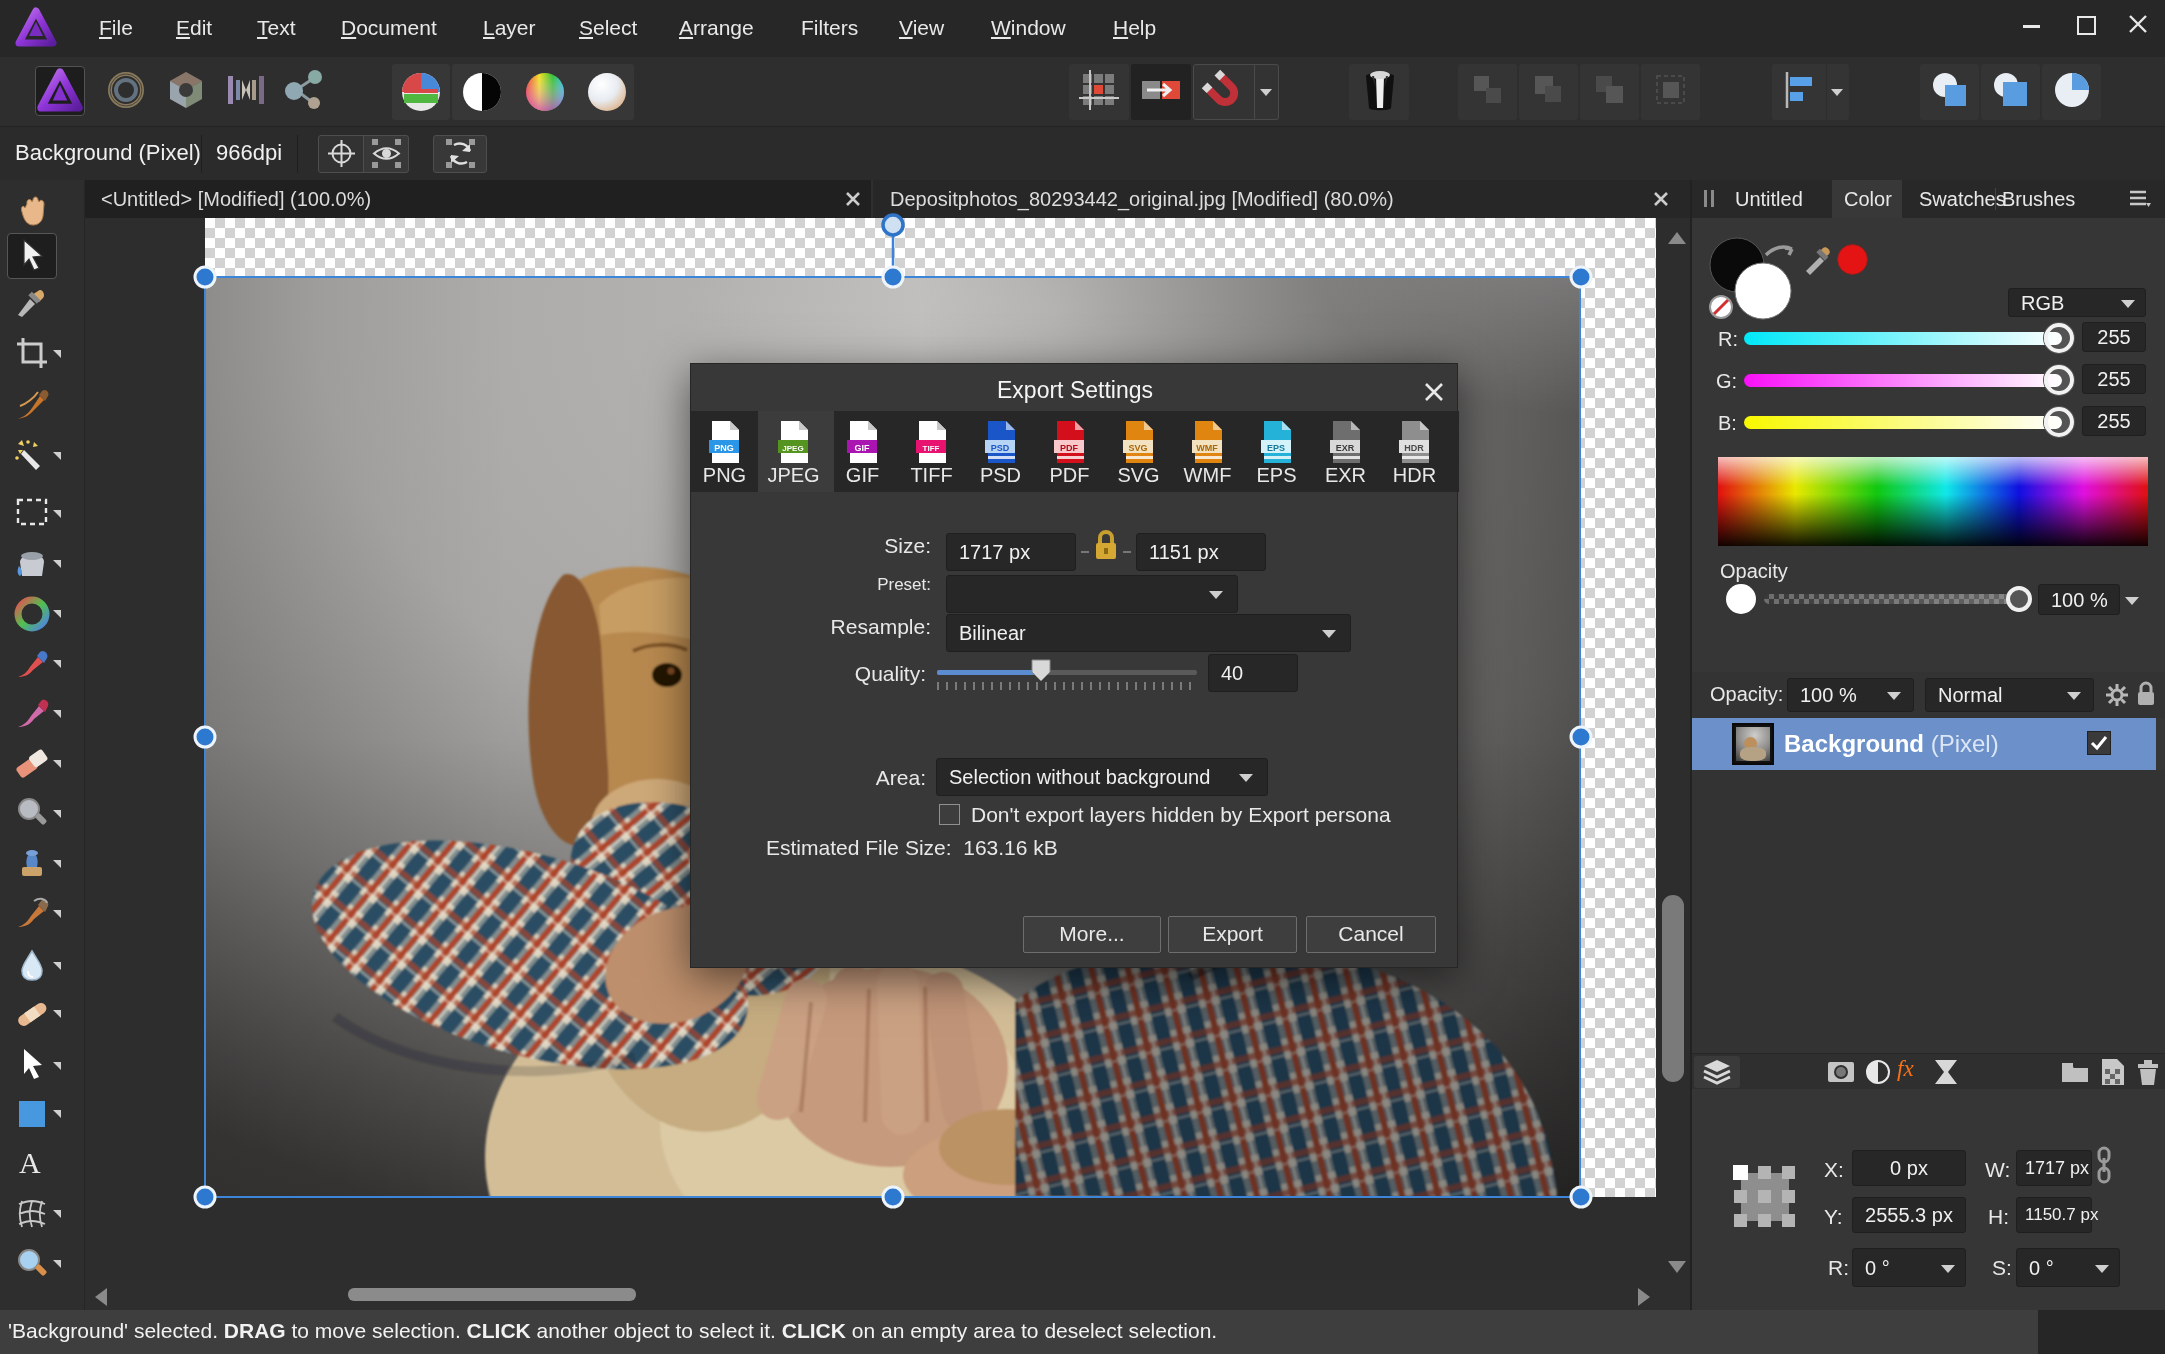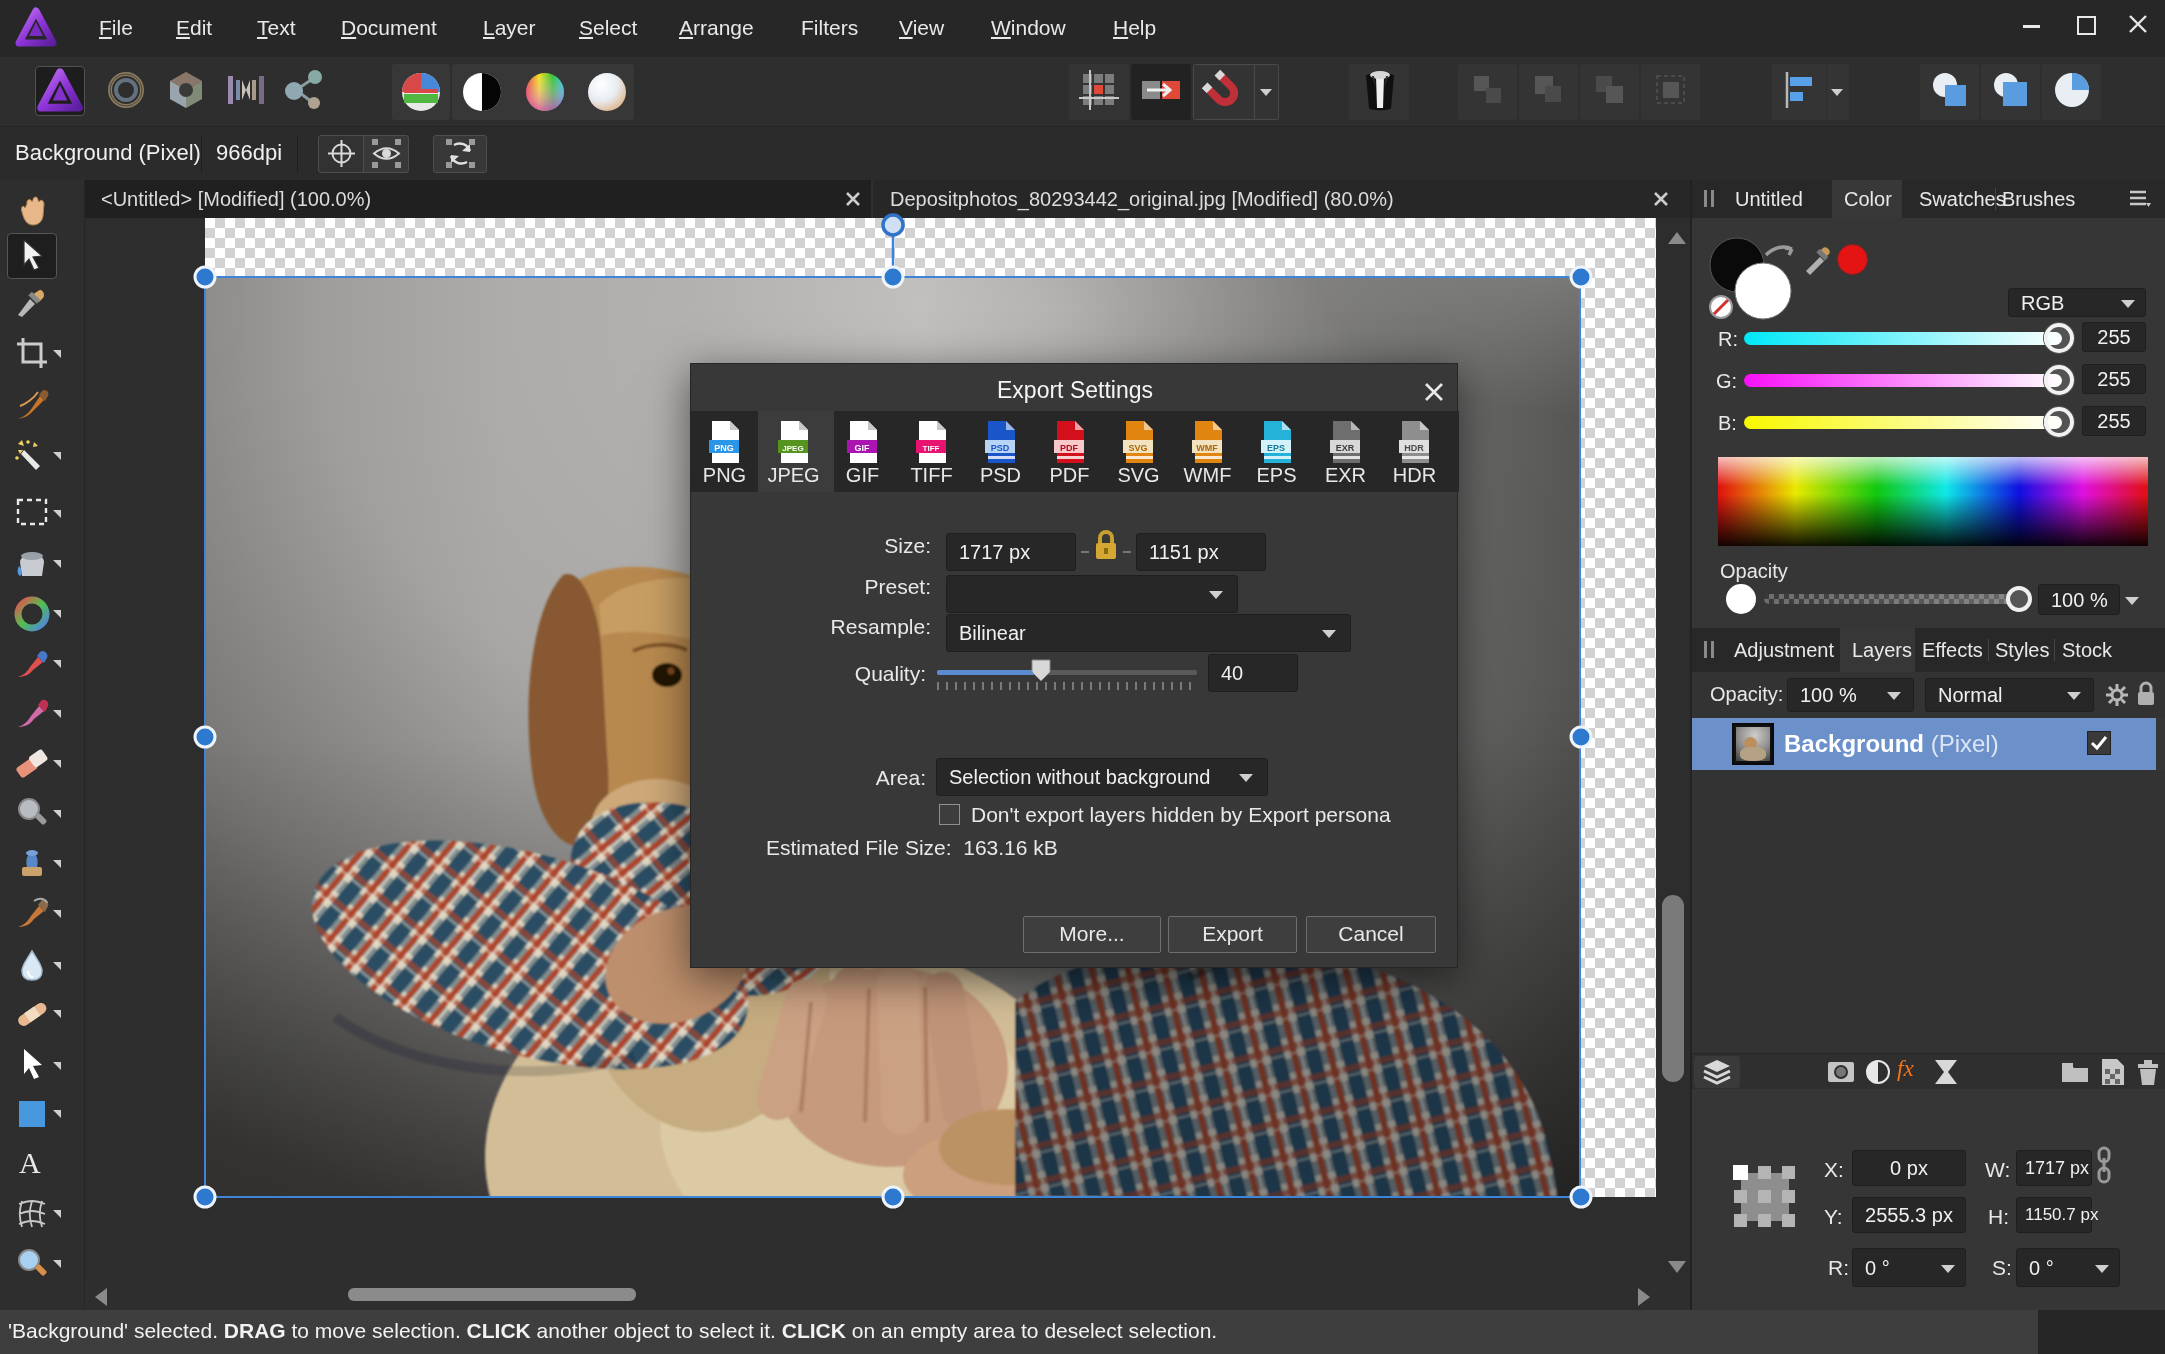--- a/index.html
+++ b/index.html
@@ -537,32 +537,20 @@
         linear-gradient(45deg,#777 25%,transparent 25%,transparent 75%,#777 75%),linear-gradient(45deg,#777 25%,transparent 25%,transparent 75%,#777 75%);
         background-size:100% 100%,10px 10px,10px 10px;background-position:0 0,0 0,5px 5px;"></div>
     <div class="abs" style="left:314px;top:368px;width:26px;height:26px;border-radius:50%;border:4px solid #f0f0f0;background:#555;box-sizing:border-box;"></div>
     <div class="fld" style="left:346px;top:366px;width:82px;height:31px;">
         <span class="tx" style="font-size:20px;">100 %</span>
       </div>
     <div class="abs" style="left:428px;top:366px;width:22px;height:31px;">
         <span class="dd-arrow" style="right:3px;"></span>
       </div>
   </div>
-  <div class="abs" style="left:0;top:448px;width:473px;height:44px;background:#282828;">
-    <div class="abs" style="left:148px;top:0;width:75px;height:44px;background:#373737;"></div>
-    <div class="abs" style="left:12px;top:13px;width:3px;height:17px;background:#8a8a8a;"></div>
-      <div class="abs" style="left:19px;top:13px;width:3px;height:17px;background:#8a8a8a;"></div>
-    <div class="lbl" style="left:42px;top:11px;font-size:20px;">Adjustment</div>
-    <div class="lbl" style="left:160px;top:11px;font-size:20px;">Layers</div>
-    <div class="lbl" style="left:230px;top:11px;font-size:20px;">Effects</div>
-    <div class="vsep" style="left:296px;top:11px;height:22px;background:#454545;"></div>
-    <div class="lbl" style="left:303px;top:11px;font-size:20px;">Styles</div>
-    <div class="vsep" style="left:362px;top:11px;height:22px;background:#454545;"></div>
-    <div class="lbl" style="left:370px;top:11px;font-size:20px;">Stock</div>
-  </div>
   <div class="abs" style="left:0;top:492px;width:473px;height:46px;background:#333333;">
     <div class="lbl" style="left:18px;top:11px;font-size:20px;">Opacity:</div>
     <div class="fld" style="left:95px;top:6px;width:127px;height:34px;">
       <span class="tx" style="font-size:20px;">100 %</span>
         <span class="dd-arrow" style="right:12px;"></span>
     </div>
     <div class="fld" style="left:233px;top:6px;width:169px;height:34px;">
       <span class="tx" style="font-size:20px;">Normal</span>
         <span class="dd-arrow" style="right:12px;"></span>
     </div>
@@ -779,21 +767,21 @@
   <div class="abs" style="left:390px;top:187px;width:8px;height:2px;background:#777;"></div>
   <svg class="abs" style="left:401px;top:165px;" width="28" height="34" viewBox="0 0 28 34">
     <path d="M8 14 L8 9 A6 6 0 0 1 20 9 L20 14" fill="none" stroke="#c8a030" stroke-width="4"></path>
     <rect x="4" y="14" width="20" height="16" rx="2" fill="#d4a833"></rect>
     <rect x="12" y="19" width="4" height="6" fill="#8a6a10"></rect>
   </svg>
   <div class="abs" style="left:432px;top:187px;width:8px;height:2px;background:#777;"></div>
   <div class="fld" style="left:445px;top:169px;width:130px;height:38px;">
       <span class="tx">1151 px</span>
     </div>
-  <div class="lbl" style="left:140px;top:211px;width:100px;text-align:right;font-size:21px;">Preset:</div>
+  <div class="lbl" style="left:140px;top:211px;width:100px;text-align:right;font-size:17px;">Preset:</div>
   <div class="fld" style="left:255px;top:211px;width:292px;height:38px;">
       <span class="dd-arrow" style="right:14px;"></span>
     </div>
   <div class="lbl" style="left:100px;top:251px;width:140px;text-align:right;font-size:21px;">Resample:</div>
   <div class="fld" style="left:255px;top:250px;width:405px;height:38px;">
       <span class="tx">Bilinear</span>
       <span class="dd-arrow" style="right:14px;"></span>
     </div>
   <div class="lbl" style="left:100px;top:298px;width:135px;text-align:right;font-size:21px;">Quality:</div>
   <div class="abs" style="left:246px;top:306px;width:260px;height:5px;border-radius:2px;background:#5a5a5a;"></div>

